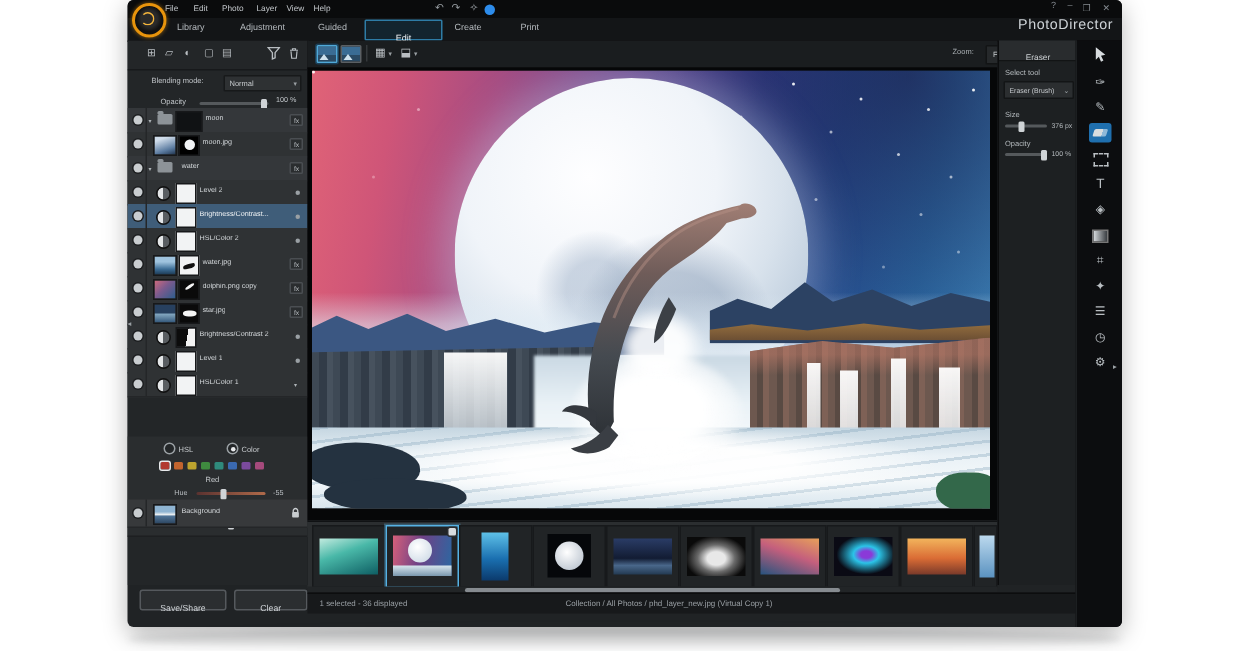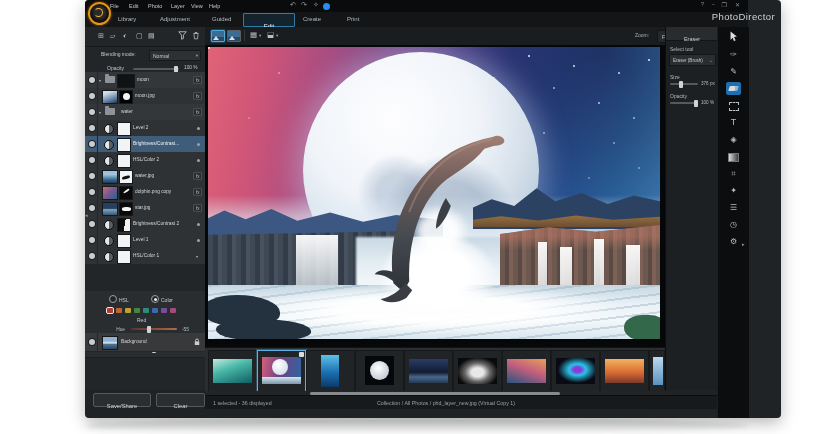--- a/index.html
+++ b/index.html
@@ -1,19 +1,19 @@
 <!DOCTYPE html>
 <html><head>
 <meta charset="utf-8">
 <style>
   html,body{margin:0;padding:0;background:#fff;}
   #stage{position:relative;width:830px;height:434px;background:#fff;overflow:hidden;
          font-family:"Liberation Sans",sans-serif;-webkit-font-smoothing:antialiased;}
   #app{position:absolute;left:85px;top:0;width:663px;height:418px;background:#202325;
-       border-radius:4px;box-shadow:0 5px 16px rgba(0,0,0,.28);overflow:hidden;padding-left:33px;}
+       border-radius:4px;box-shadow:0 5px 16px rgba(0,0,0,.28);overflow:hidden;}
   #reflection{position:absolute;left:85px;top:418px;width:663px;height:16px;
        background:linear-gradient(180deg,rgba(40,44,48,.22),rgba(40,44,48,0));filter:blur(2px);border-radius:50%/8px;}
   .abs{position:absolute;}
   .t{color:#c2c6ca;font-size:5.5px;line-height:1;}
   
   #menubar{position:absolute;left:0;top:0;width:663px;height:12px;background:#0a0b0c;}
   #tabbar{position:absolute;left:0;top:12px;width:663px;height:15px;background:#131517;border-bottom:1px solid #060707;}
   #logo{position:absolute;left:3px;top:2px;width:19px;height:19px;border-radius:50%;
         background:radial-gradient(circle at 50% 45%,#2a2a2a 0 38%,#111 60%);border:2.5px solid #e8940c;box-shadow:0 0 3px rgba(232,148,12,.6);z-index:5;}
   #logo:after{content:"";position:absolute;left:4px;top:4px;width:7px;height:7px;border:1.5px solid #f5b63c;border-radius:50%;border-left-color:transparent;}

